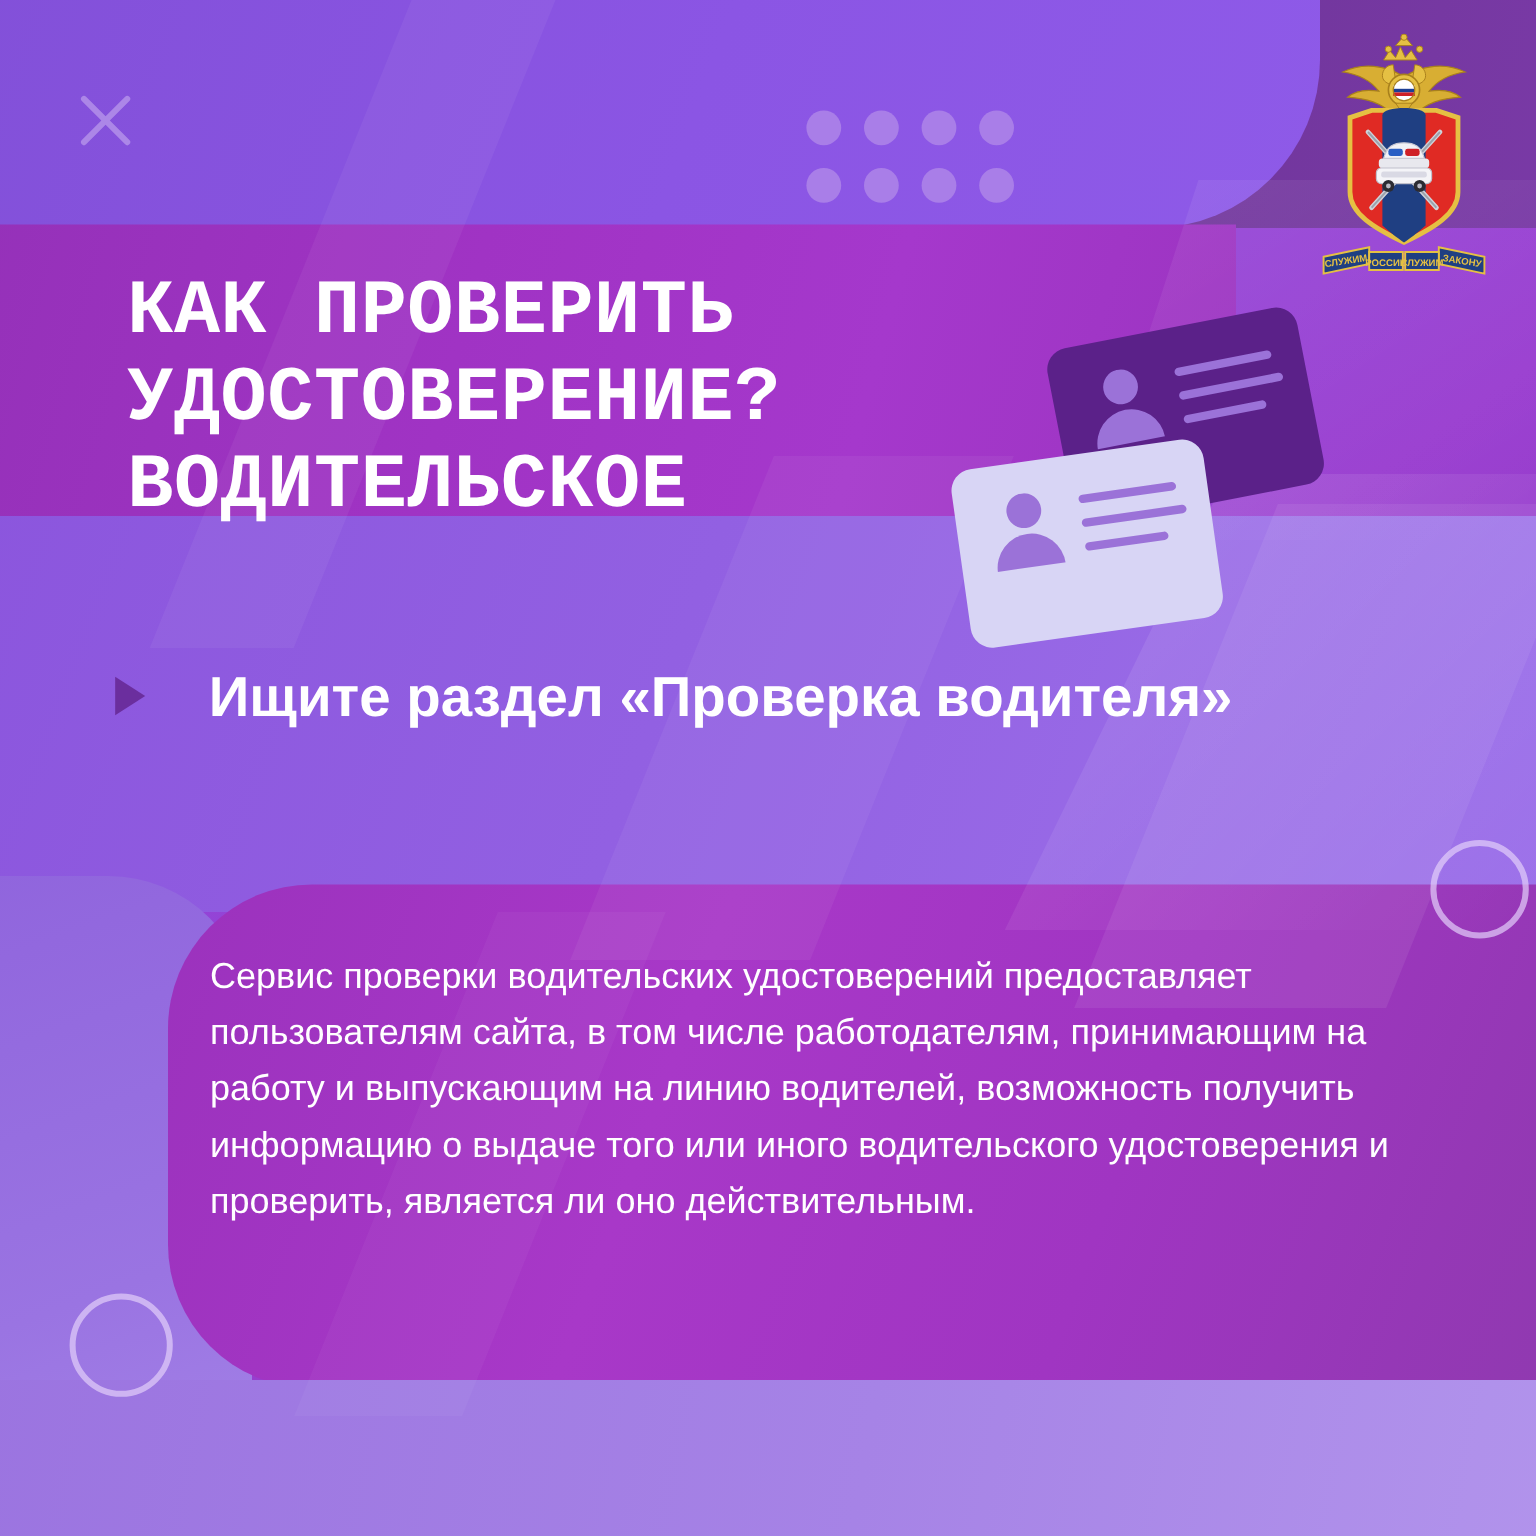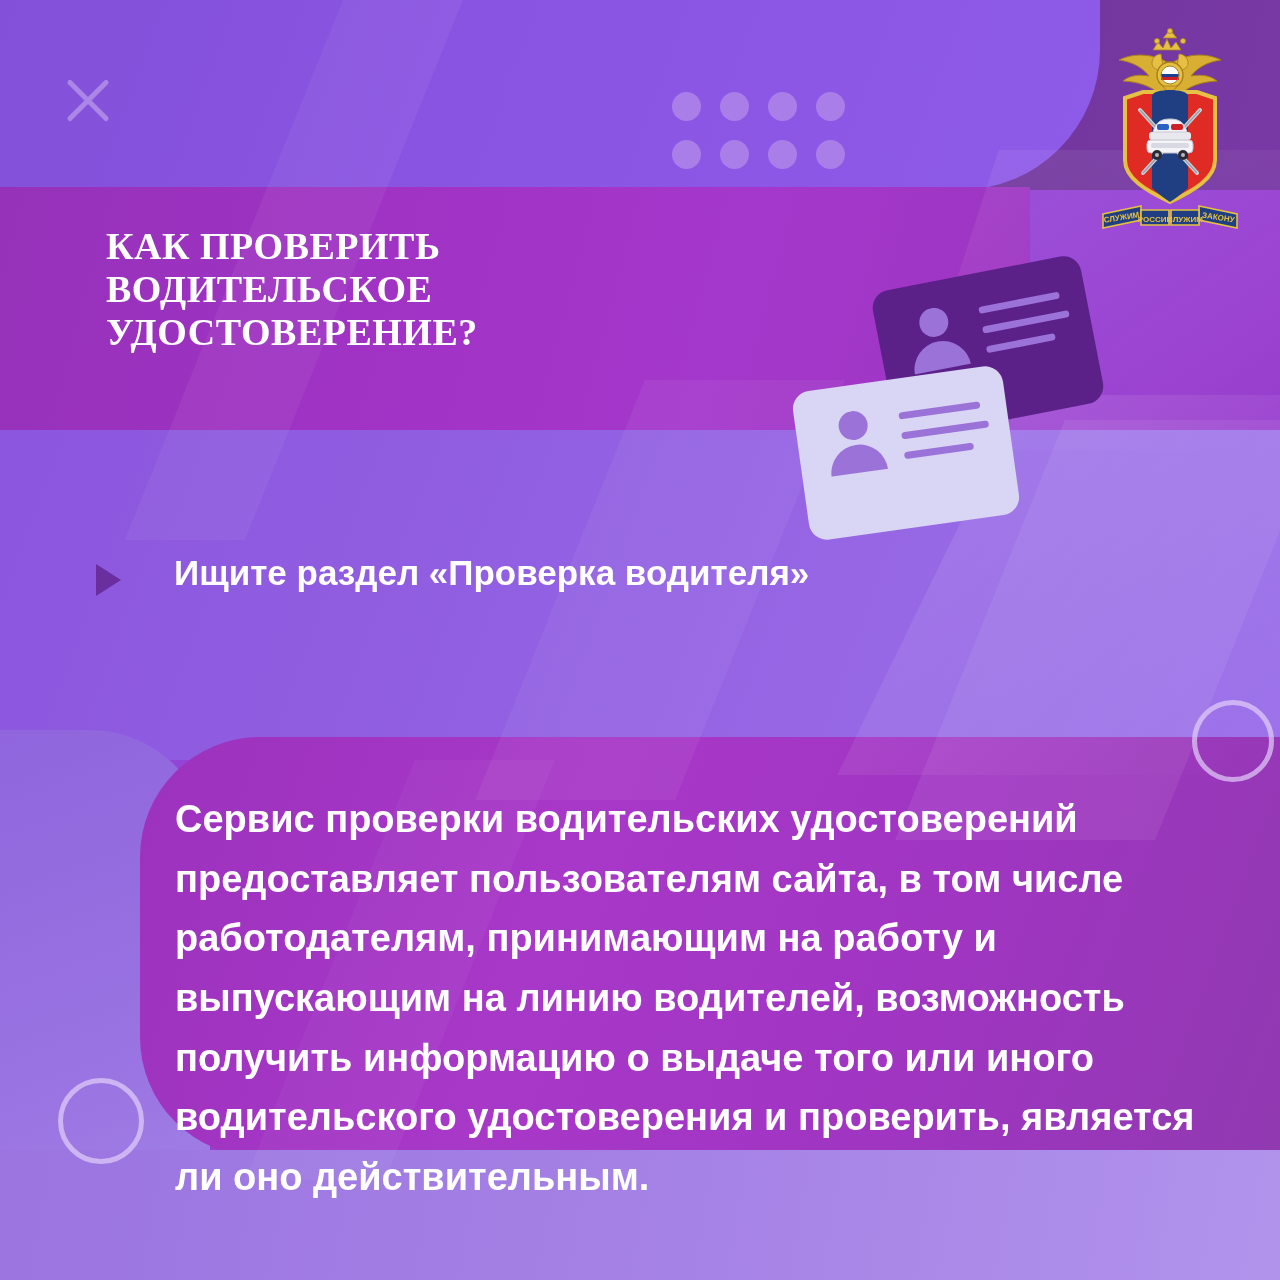--- a/index.html
+++ b/index.html
@@ -92,23 +92,23 @@
   .ring{position:absolute;border-radius:50%;border:5px solid rgba(226,206,250,.70);}
   .ring-right{left:1192px;top:700px;width:72px;height:72px;}
   .ring-left{left:58px;top:1078px;width:76px;height:76px;}
 
   
   .emblem{position:absolute;left:1085px;top:28px;width:170px;height:215px;}
 
   
   .title{
     position:absolute;left:106px;top:225px;width:720px;
-    color:#ffffff;font-weight:bold;font-size:38px;line-height:1.13;
+    color:#ffffff;font-weight:bold;font-size:64px;line-height:1.13;
     letter-spacing:.5px;text-transform:uppercase;
-    font-family:Liberation Serif, serif;
+    font-family:Liberation Mono, monospace;
   }
   .title div{white-space:nowrap;}
 
   
   .idcard{position:absolute;border-radius:18px;}
   .card-dark{
     left:882px;top:272px;width:212px;height:150px;
     background:#5b2189;transform:rotate(-11deg);
   }
   .card-light{
@@ -131,28 +131,28 @@
   .card-light .card-lines b:nth-child(2){width:88px;}
   .card-light .card-lines b:nth-child(3){width:70px;}
 
   
   .bullet-wrap{position:absolute;left:96px;top:548px;width:1080px;}
   .bullet-tri{
     position:absolute;left:0;top:16px;width:0;height:0;
     border-top:16px solid transparent;border-bottom:16px solid transparent;
     border-left:25px solid #6b2e9e;
   }
-  .bullet-text{margin-left:78px;color:#ffffff;font-size:35px;line-height:1.42;}
+  .bullet-text{margin-left:78px;color:#ffffff;font-size:47px;line-height:1.42;}
   .bullet-text .b1{font-weight:bold;display:block;}
   .bullet-text .b2{font-weight:normal;display:block;}
 
   
   .para{
     position:absolute;left:175px;top:790px;width:1040px;
-    color:#ffffff;font-size:38px;line-height:1.57;font-weight:bold;
+    color:#ffffff;font-size:30px;line-height:1.57;font-weight:normal;
   }
   .para p{margin:0;}
 </style>
 </head>
 <body>
 
 <div id="poster">
 
   <div class="band band-top-dark"></div>
   <div class="band band-light-band"></div>
@@ -252,22 +252,22 @@
         <text x="37" y="192" font-family="'Liberation Sans',sans-serif" font-size="8" font-weight="bold" fill="#e5c043" text-anchor="middle" transform="rotate(-9 37 192)">СЛУЖИМ</text>
         <text x="70" y="194" font-family="'Liberation Sans',sans-serif" font-size="8" font-weight="bold" fill="#e5c043" text-anchor="middle">РОССИИ</text>
         <text x="100" y="194" font-family="'Liberation Sans',sans-serif" font-size="8" font-weight="bold" fill="#e5c043" text-anchor="middle">СЛУЖИМ</text>
         <text x="133" y="192" font-family="'Liberation Sans',sans-serif" font-size="8" font-weight="bold" fill="#e5c043" text-anchor="middle" transform="rotate(9 133 192)">ЗАКОНУ</text>
       </g>
     </svg>
   </div>
 
   <div class="title">
     <div>КАК ПРОВЕРИТЬ</div>
+    <div>УДОСТОВЕРЕНИЕ?</div>
     <div>ВОДИТЕЛЬСКОЕ</div>
-    <div>УДОСТОВЕРЕНИЕ?</div>
   </div>
 
   <div class="idcard card-dark">
     <div class="card-av">
       <div class="head"></div>
         <div class="body"></div>
     </div>
     <div class="card-lines">
       <b></b>
         <b></b>

